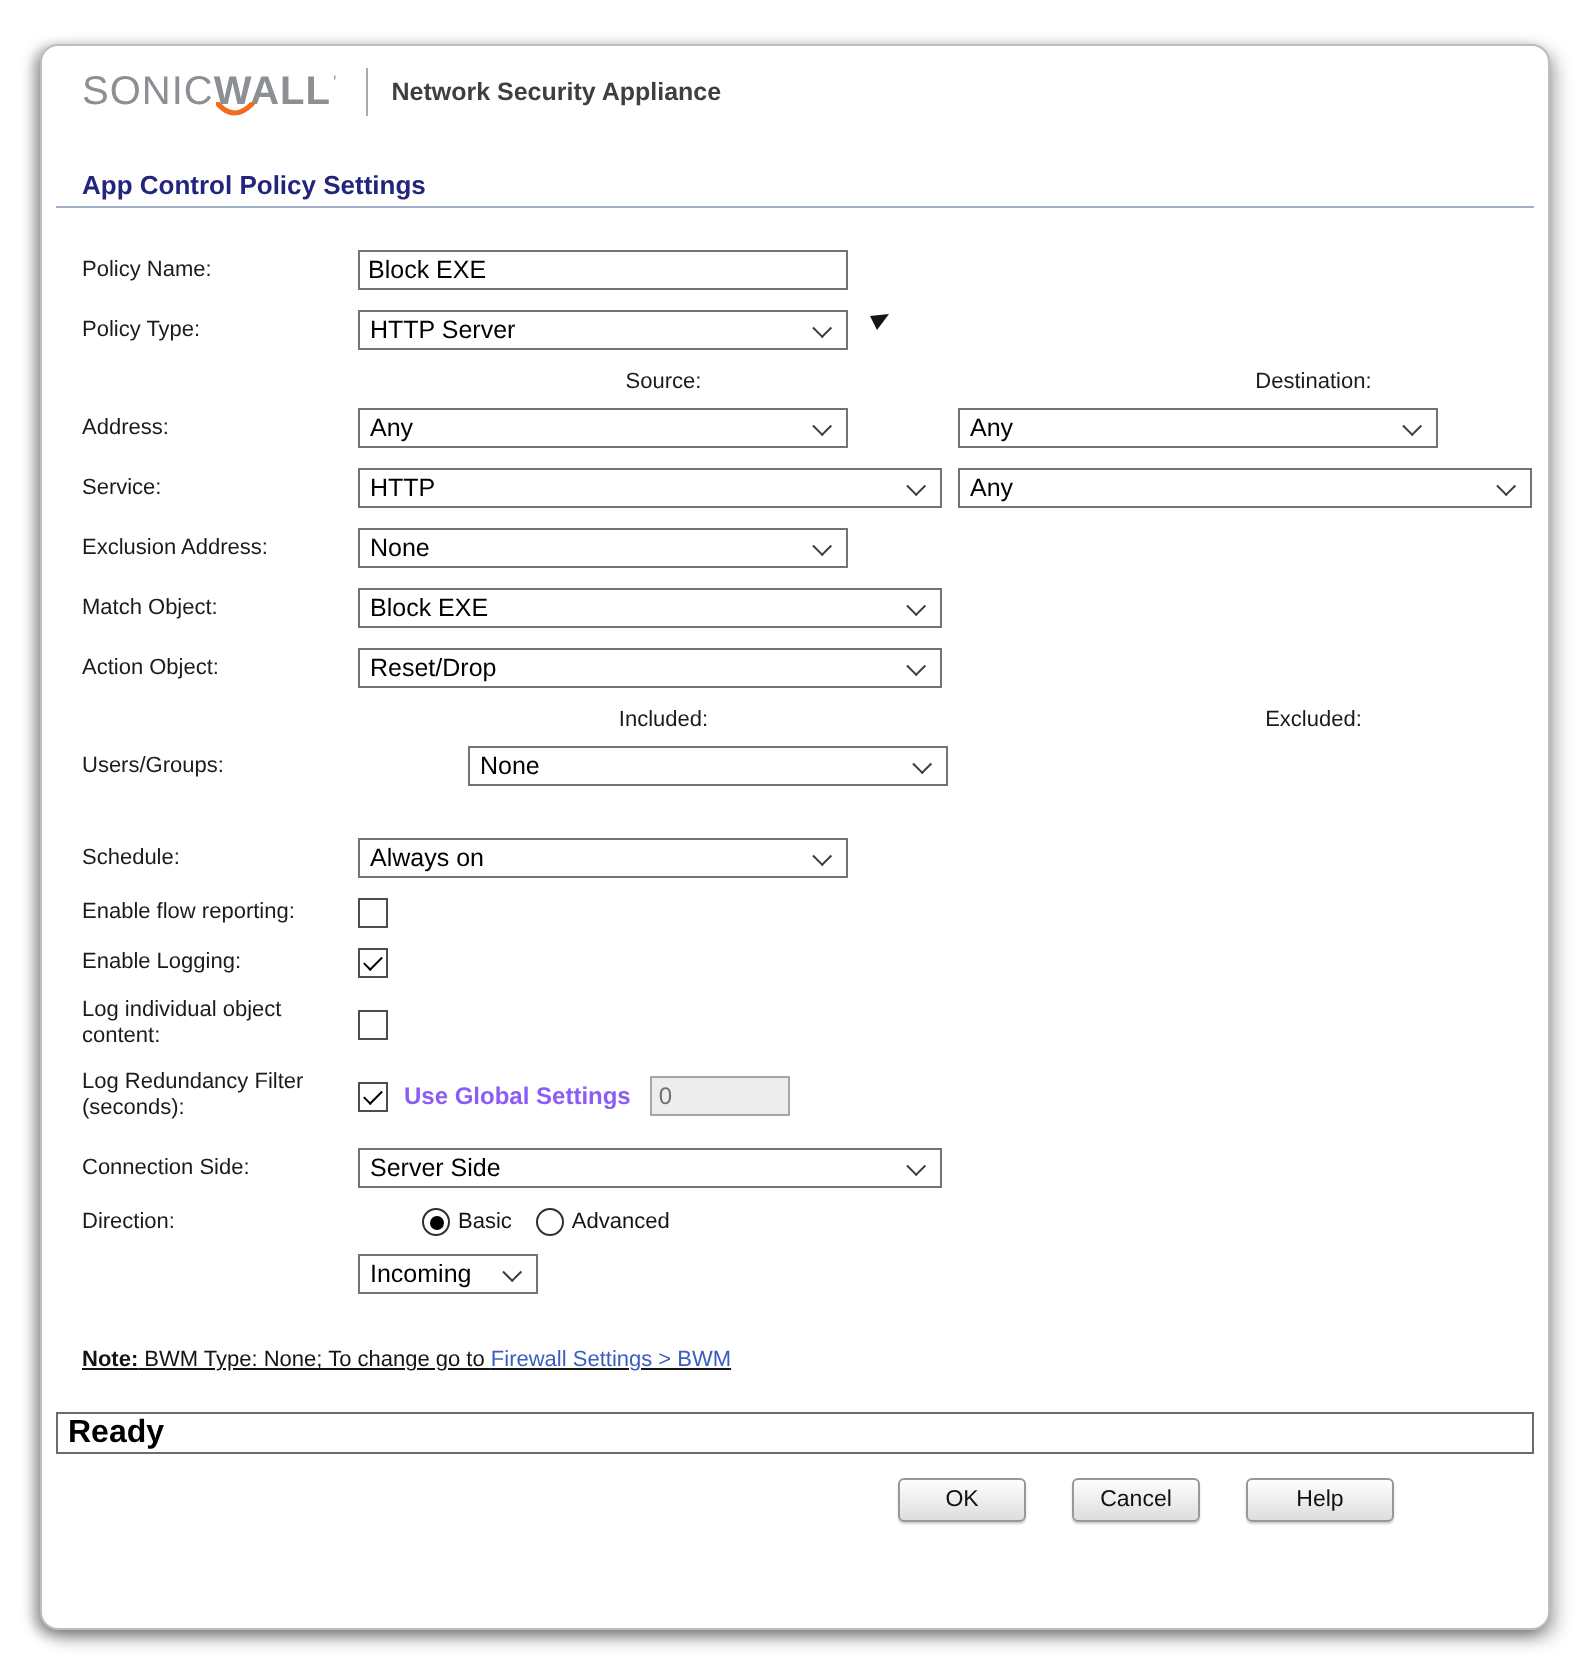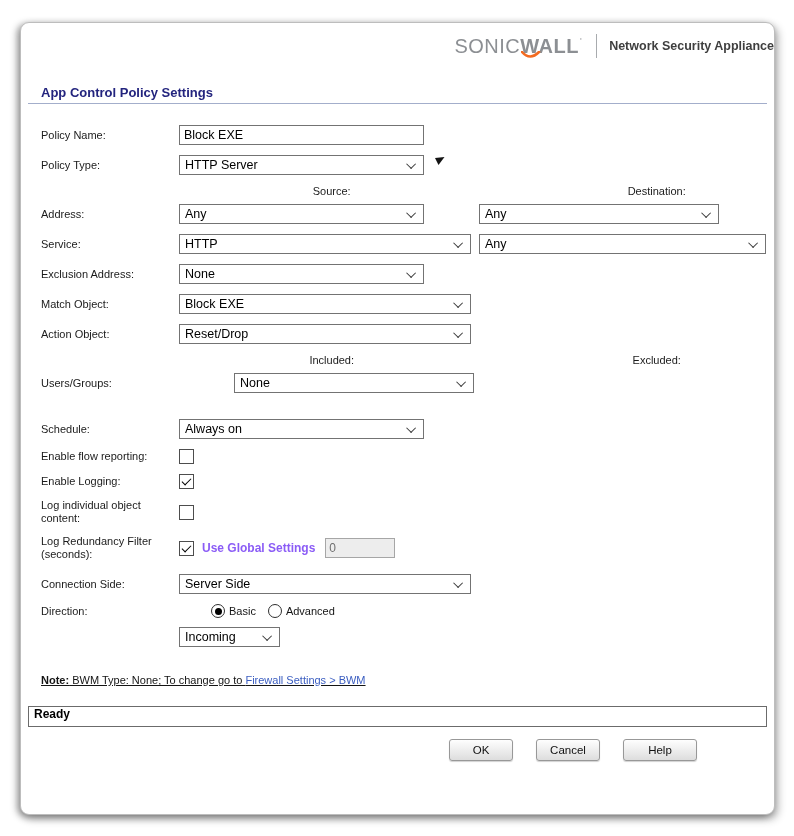--- a/index.html
+++ b/index.html
@@ -7,41 +7,41 @@
   body { width:794px; height:836px; position:relative; }
 
   .page {
     position:absolute; left:20px; top:22px; width:755px; height:793px;
     background:#ffffff; border:1px solid #bdbdbd; border-radius:9px;
     box-shadow: -3px 2px 7px rgba(0,0,0,.38), 3px 4px 9px rgba(0,0,0,.30);
     overflow:hidden;
   }
 
   
-  .brand-row { display:flex; align-items:center; padding:8px 0 0 20px; height:38px;justify-content:flex-end; }
+  .brand-row { display:flex; align-items:center; padding:8px 0 0 20px; height:38px; }
   .logo { font-size:20px; letter-spacing:.5px; color:#8c8f93; display:flex; align-items:flex-start; }
   .logo-sonic { font-weight:400; }
   .logo-wall  { font-weight:700; position:relative; }
   .logo-wall svg { position:absolute; left:1px; bottom:-2px; }
   .logo-tm { font-size:9px; color:#9a9da0; margin-left:1px; margin-top:1px; }
   .brand-divider { width:1px; height:24px; background:#a8abae; margin:0 12px 0 14px; }
   .product-name { font-size:12.5px; font-weight:600; color:#3f3f3f; }
 
   
   .page-title { margin:24px 0 0 20px; font-size:13px; font-weight:700; color:#23247e; }
   .title-rule { border:none; border-top:1px solid #a3aecb; margin:3px 7px 0 7px; }
 
   
   .form { padding:21px 0 0 20px; font-size:11px; color:#141414; }
   .row { display:flex; align-items:center; margin-bottom:10px; }
   .row.hdr { margin-bottom:7px;gap:33px; }
   .lbl { width:138px; flex-shrink:0; line-height:13px; color:#1b1b1b; }
   .col-hdr { font-size:11px; color:#1b1b1b; text-align:center; }
   .w245 { width:245px; } .w292 { width:292px; } .w240 { width:240px; }
-  .w287 { width:287px; } .w97 { width:101px; }
+  .w287 { width:287px; } .w97 { width:90px; }
   .ml55 { margin-left:55px; } .ml8 { margin-left:8px; }
 
   .text-input {
     width:245px; height:20px; border:1px solid #737373; background:#fff;
     font-family:inherit; font-size:12.5px; color:#000; padding:0 4px;
   }
   .select {
     height:20px; border:1px solid #737373; background:#fff;
     display:flex; align-items:center; justify-content:space-between;
     padding:0 7px 0 5px; cursor:default;
@@ -85,22 +85,22 @@
   .cursor-artifact { margin-left:11px; margin-top:-6px; }
 
   
   .note-line { margin:27px 0 0 20px; font-size:11px; color:#141414;text-decoration:underline; }
   .note-prefix { font-weight:700; }
   .note-link { color:#3a5dc0; text-decoration:none; cursor:pointer; }
 
   
   .status-bar {
     margin:20px 7px 0 7px; height:21px; border:1px solid #6b6b6b; background:#fff;
-    display:flex; align-items:flex-start; padding-left:5px;
-    font-size:12px; font-weight:700; color:#000;
+    display:flex; align-items:center; padding-left:5px;
+    font-size:16px; font-weight:700; color:#000;
   }
 
   
   .button-row { display:flex; justify-content:flex-end; gap:23px; margin-top:12px; padding-right:77px; }
   .btn {
     min-width:64px; height:22px; border:1px solid #989898; border-radius:3px;
     background:linear-gradient(#fefefe, #ececec 55%, #dddddd);
     font-family:inherit; font-size:11.5px; color:#111; padding:0 10px;
     box-shadow:0 1px 1px rgba(0,0,0,.18); cursor:pointer;
   }

